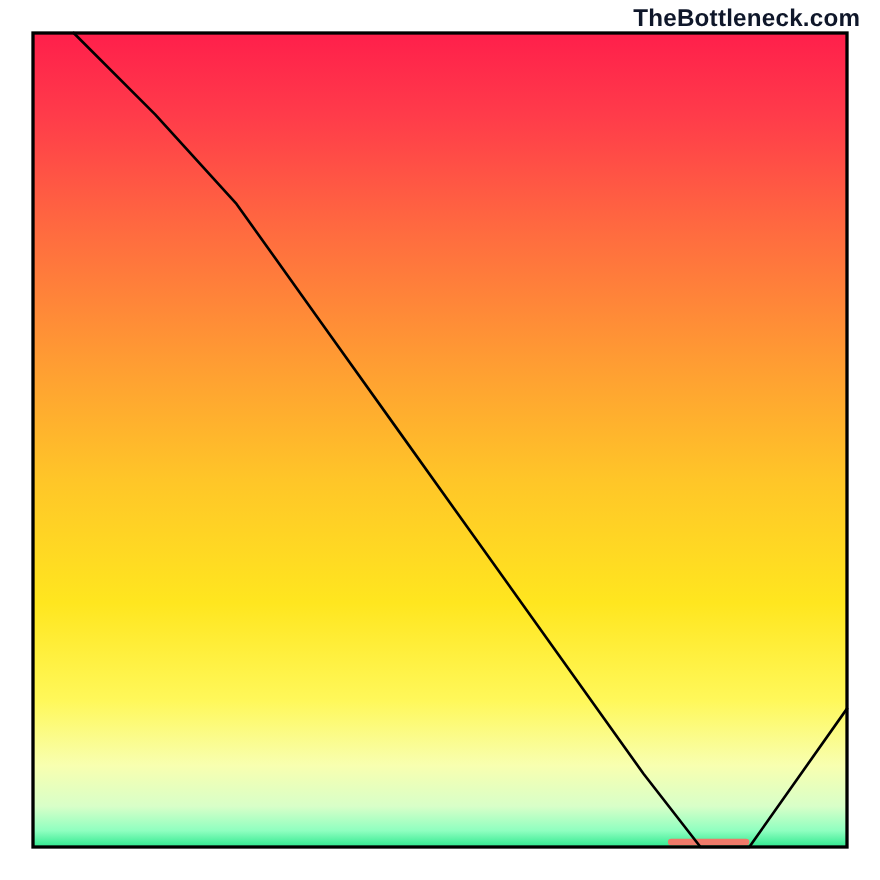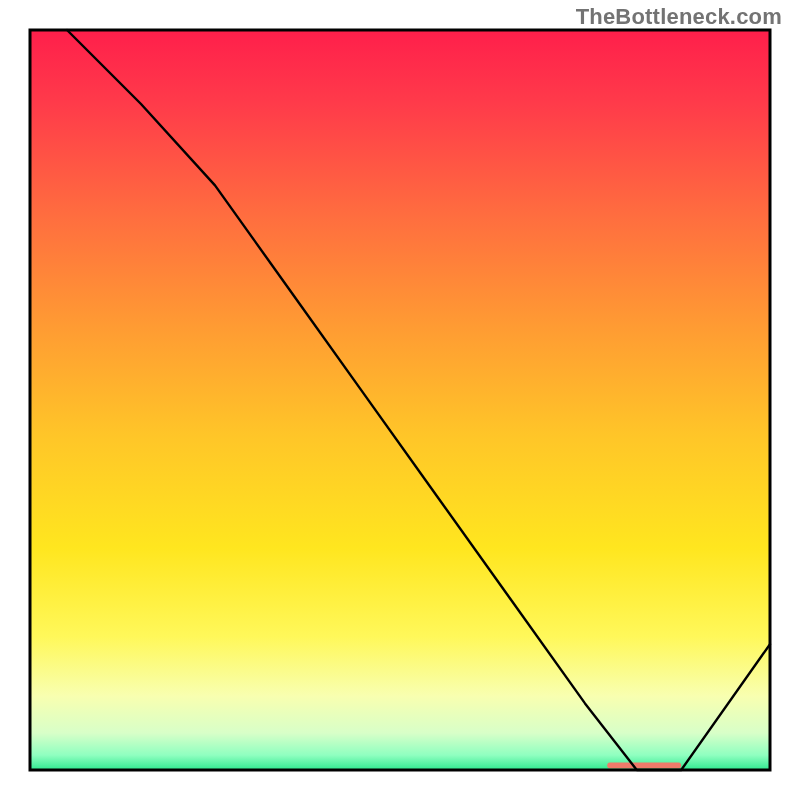--- a/index.html
+++ b/index.html
@@ -14,21 +14,21 @@
     position: relative;
     width: 800px;
     height: 800px;
   }
   .watermark {
     position: absolute;
     top: 4px;
     right: 18px;
     font-size: 22px;
     font-weight: 600;
-    color: #737373;
+    color: #0f172a;
     letter-spacing: 0.2px;
   }
   svg {
     position: absolute;
     left: 0;
     top: 0;
   }
 </style>
 </head>
 <body>

